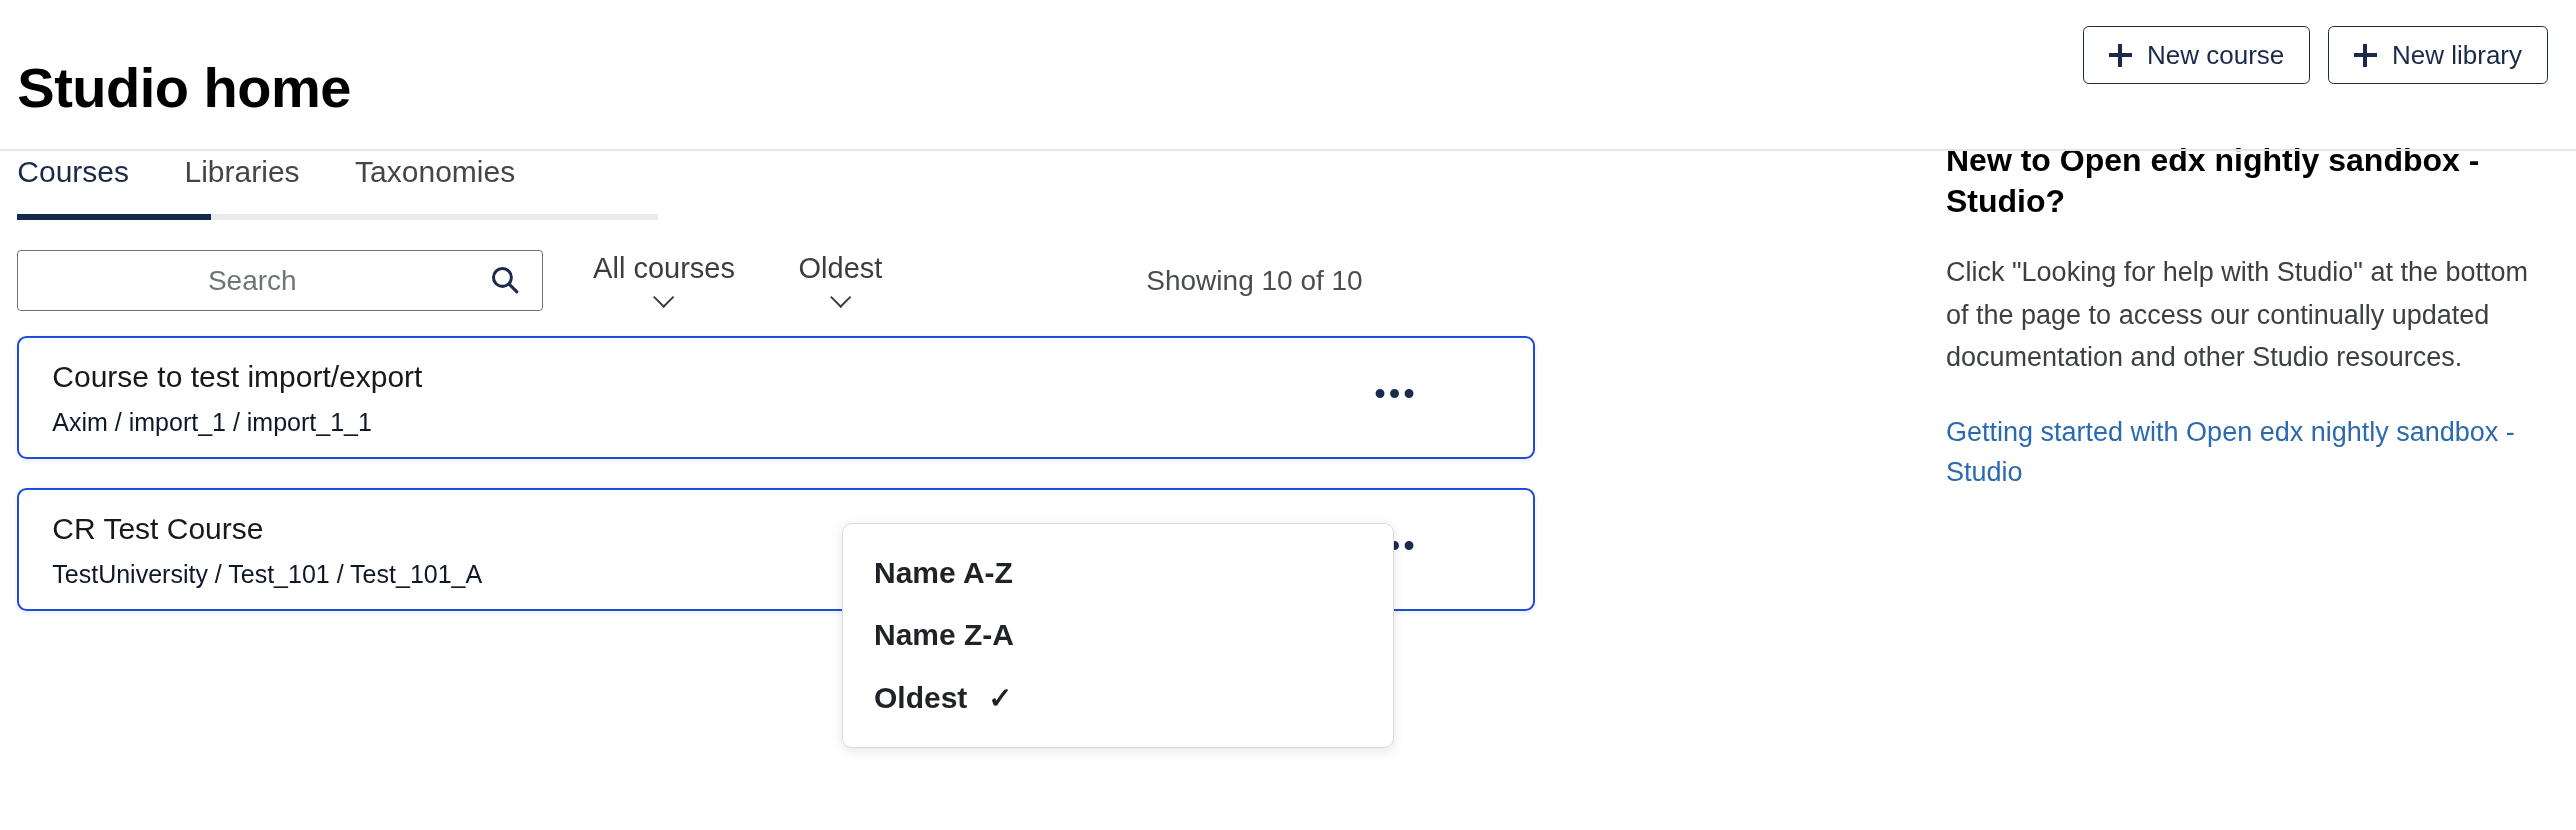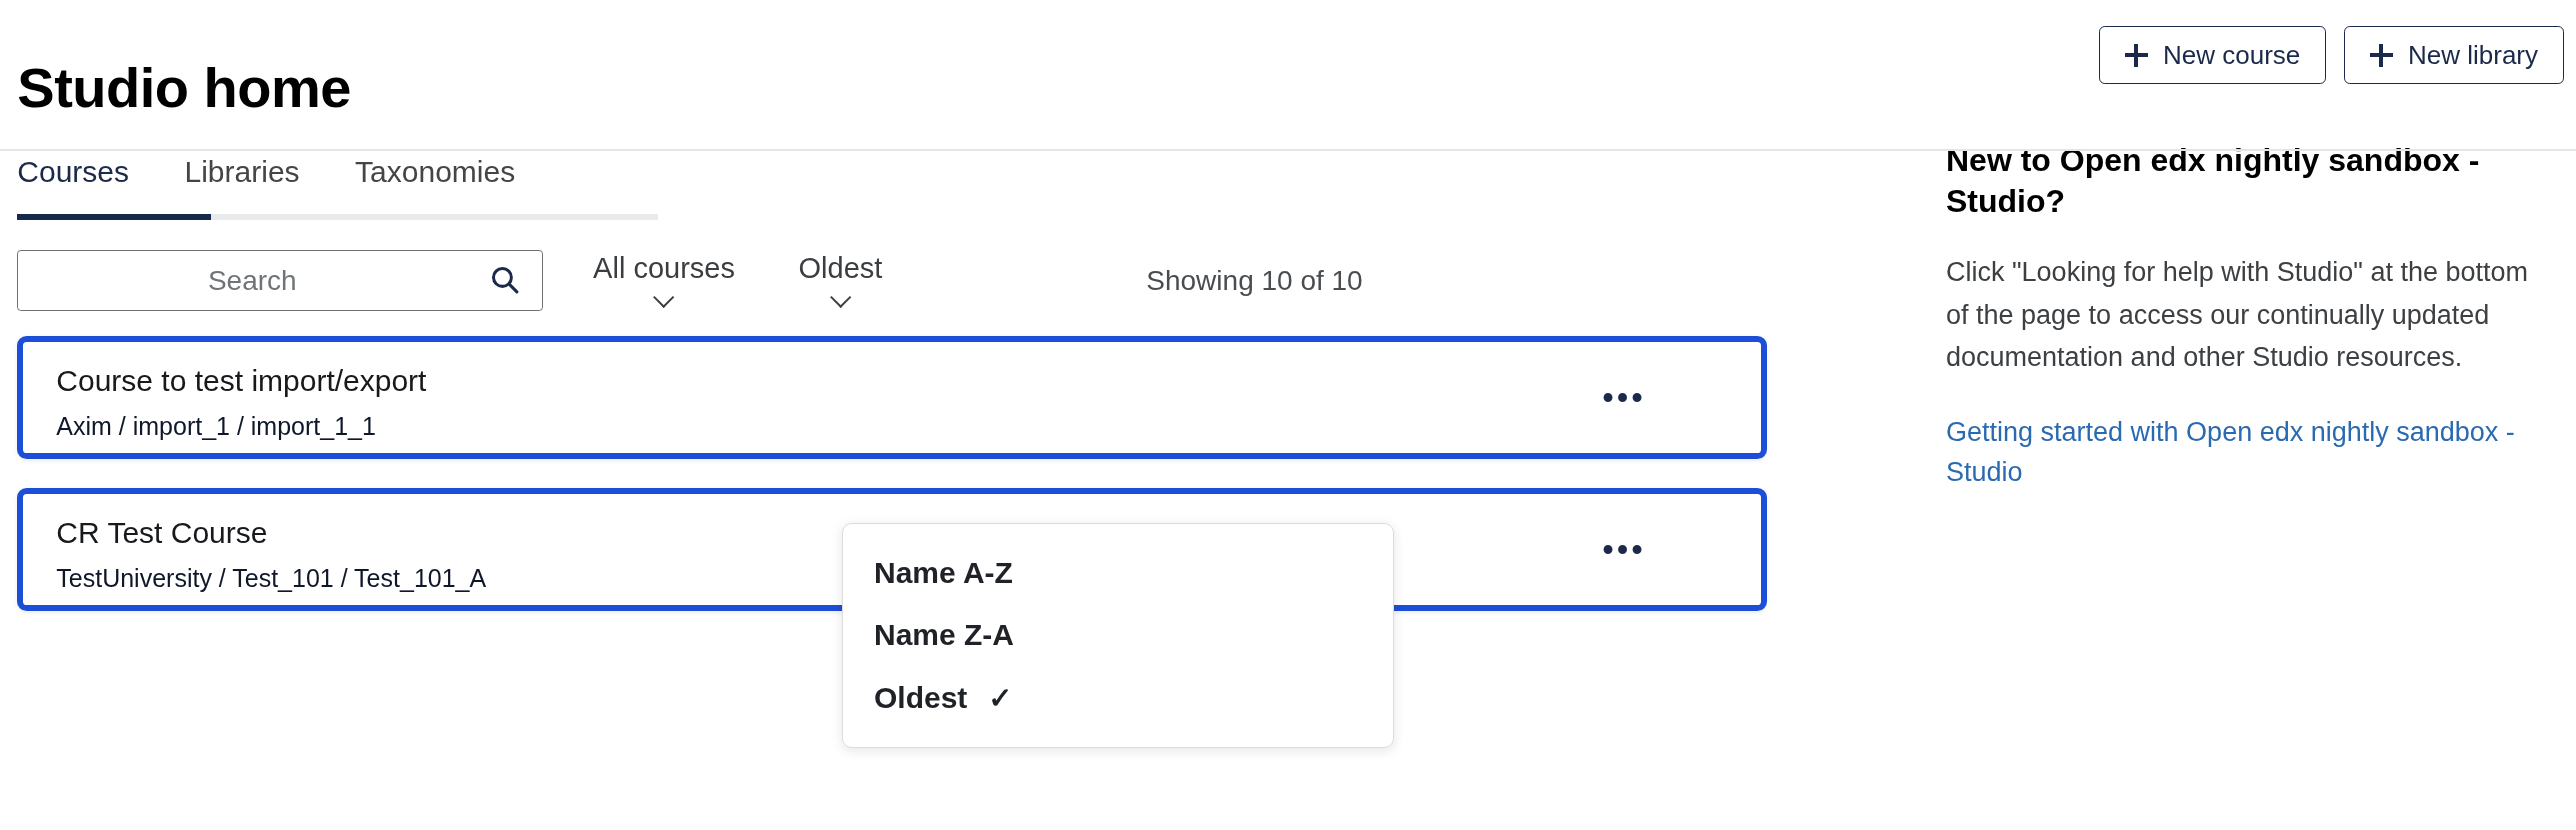--- a/index.html
+++ b/index.html
@@ -23,21 +23,21 @@
   .page-title {
     font-size: 56px;
     font-weight: bold;
     letter-spacing: -0.5px;
     color: #000000;
     line-height: 1;
     margin-top: 21px;
   }
   .header-actions {
     position: absolute;
-    right: 12px;
+    right: 28px;
     top: 26px;
     display: flex;
     gap: 17.3px;
   }
   .btn-outline {
     display: flex;
     align-items: center;
     gap: 15.4px;
     border: 1.9px solid #1b2a4a;
     border-radius: 5.8px;
@@ -219,24 +219,24 @@
     text-align: left;
     font-family: "Liberation Sans", sans-serif;
     font-weight: bold;
   }
   .check-glyph { font-size: 29px; color: #1f2226; line-height: 1; }
 
   
   .card-list { margin: 25px 0 0 17.3px; }
   .course-card {
     position: relative;
-    width: 1750px;
+    width: 1518px;
     height: 123px;
     background: #ffffff;
-    border: 6px solid #1d4ed8;
+    border: 2px solid #1d4ed8;
     border-radius: 9.6px;
     box-shadow: 0 1.9px 5.8px rgba(0,0,0,0.07);
     margin-bottom: 29px;
     padding: 21px 0 0 33px;
   }
   .course-title {
     font-size: 30px;
     color: #17191c;
     line-height: 1.2;
     margin-bottom: 13.4px;

